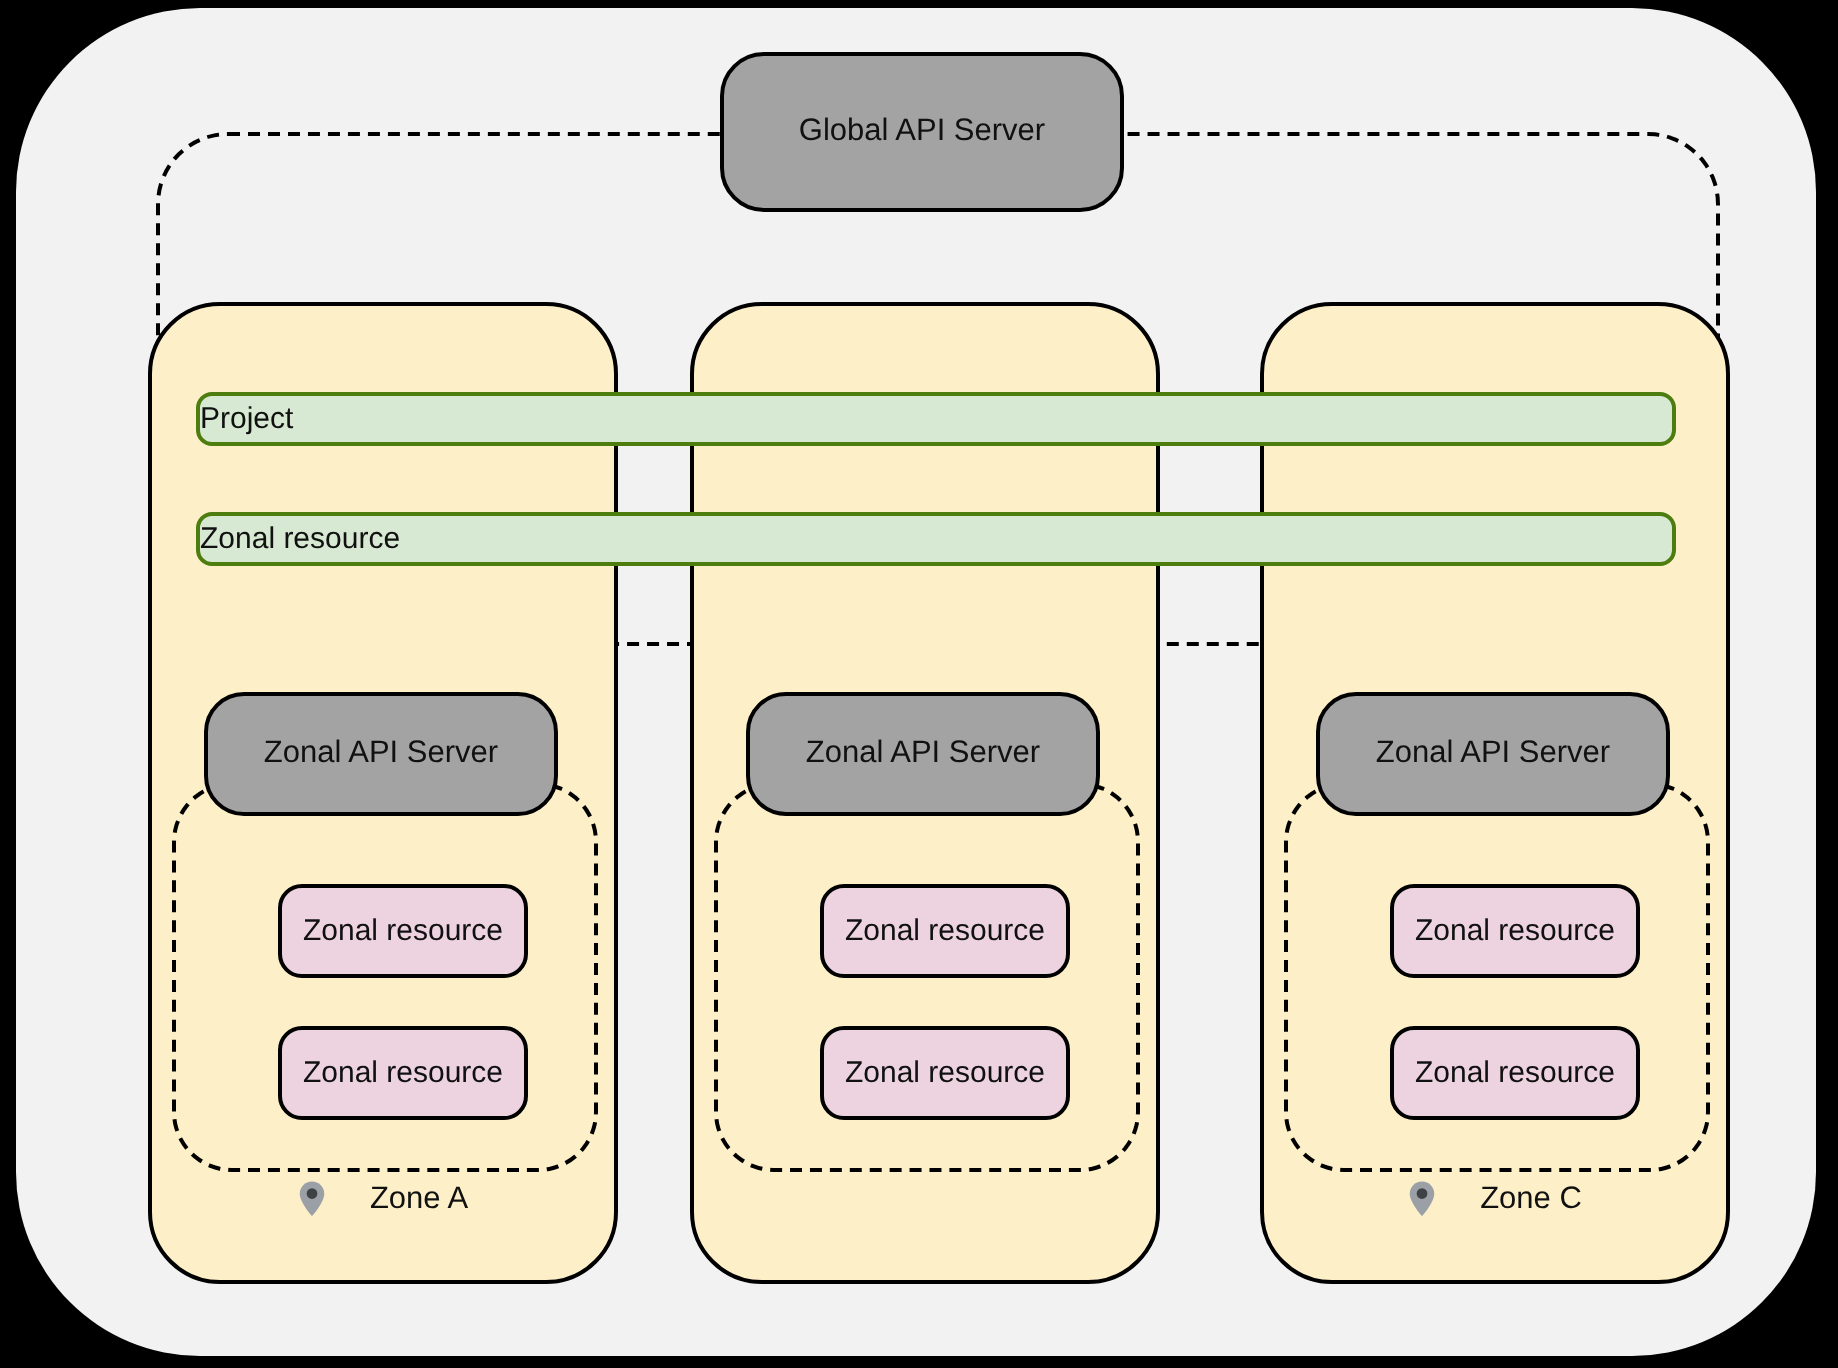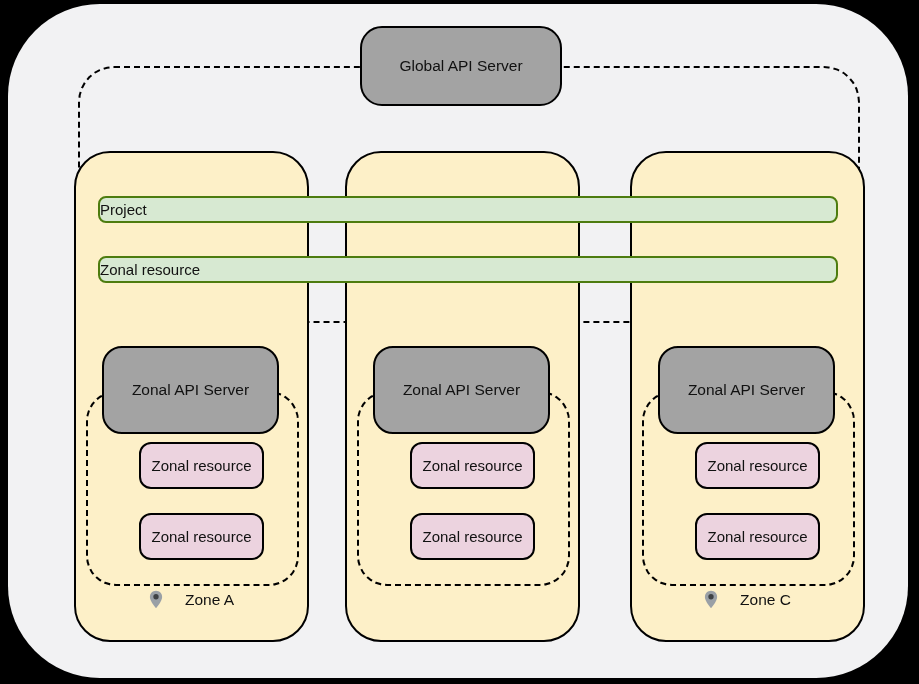--- a/index.html
+++ b/index.html
@@ -35,21 +35,21 @@
     font-size:15.5px;box-sizing:border-box;
   }
   .global-api{
     left:352px;top:22px;width:202px;height:80px;z-index:4;
   }
   .zonal-dashed{
     left:10px;top:238px;width:209px;height:191px;
     border:2px dashed #000;border-radius:30px;position:absolute;z-index:1;
   }
   .zonal-api{
-    left:26px;top:193px;width:177px;height:88px;position:absolute;z-index:2;border-radius:20px;
+    left:26px;top:193px;width:177px;height:62px;position:absolute;z-index:2;border-radius:20px;
   }
   .resource{
     left:63px;width:125px;height:47px;position:absolute;z-index:2;
     background:#ecd3df;border:2px solid #000;border-radius:12px;
     display:flex;align-items:center;justify-content:center;text-align:center;
     font-size:15px;line-height:20px;box-sizing:border-box;
   }
   .res-1{top:289px;}
   .res-2{top:360px;}
   .label-row{

